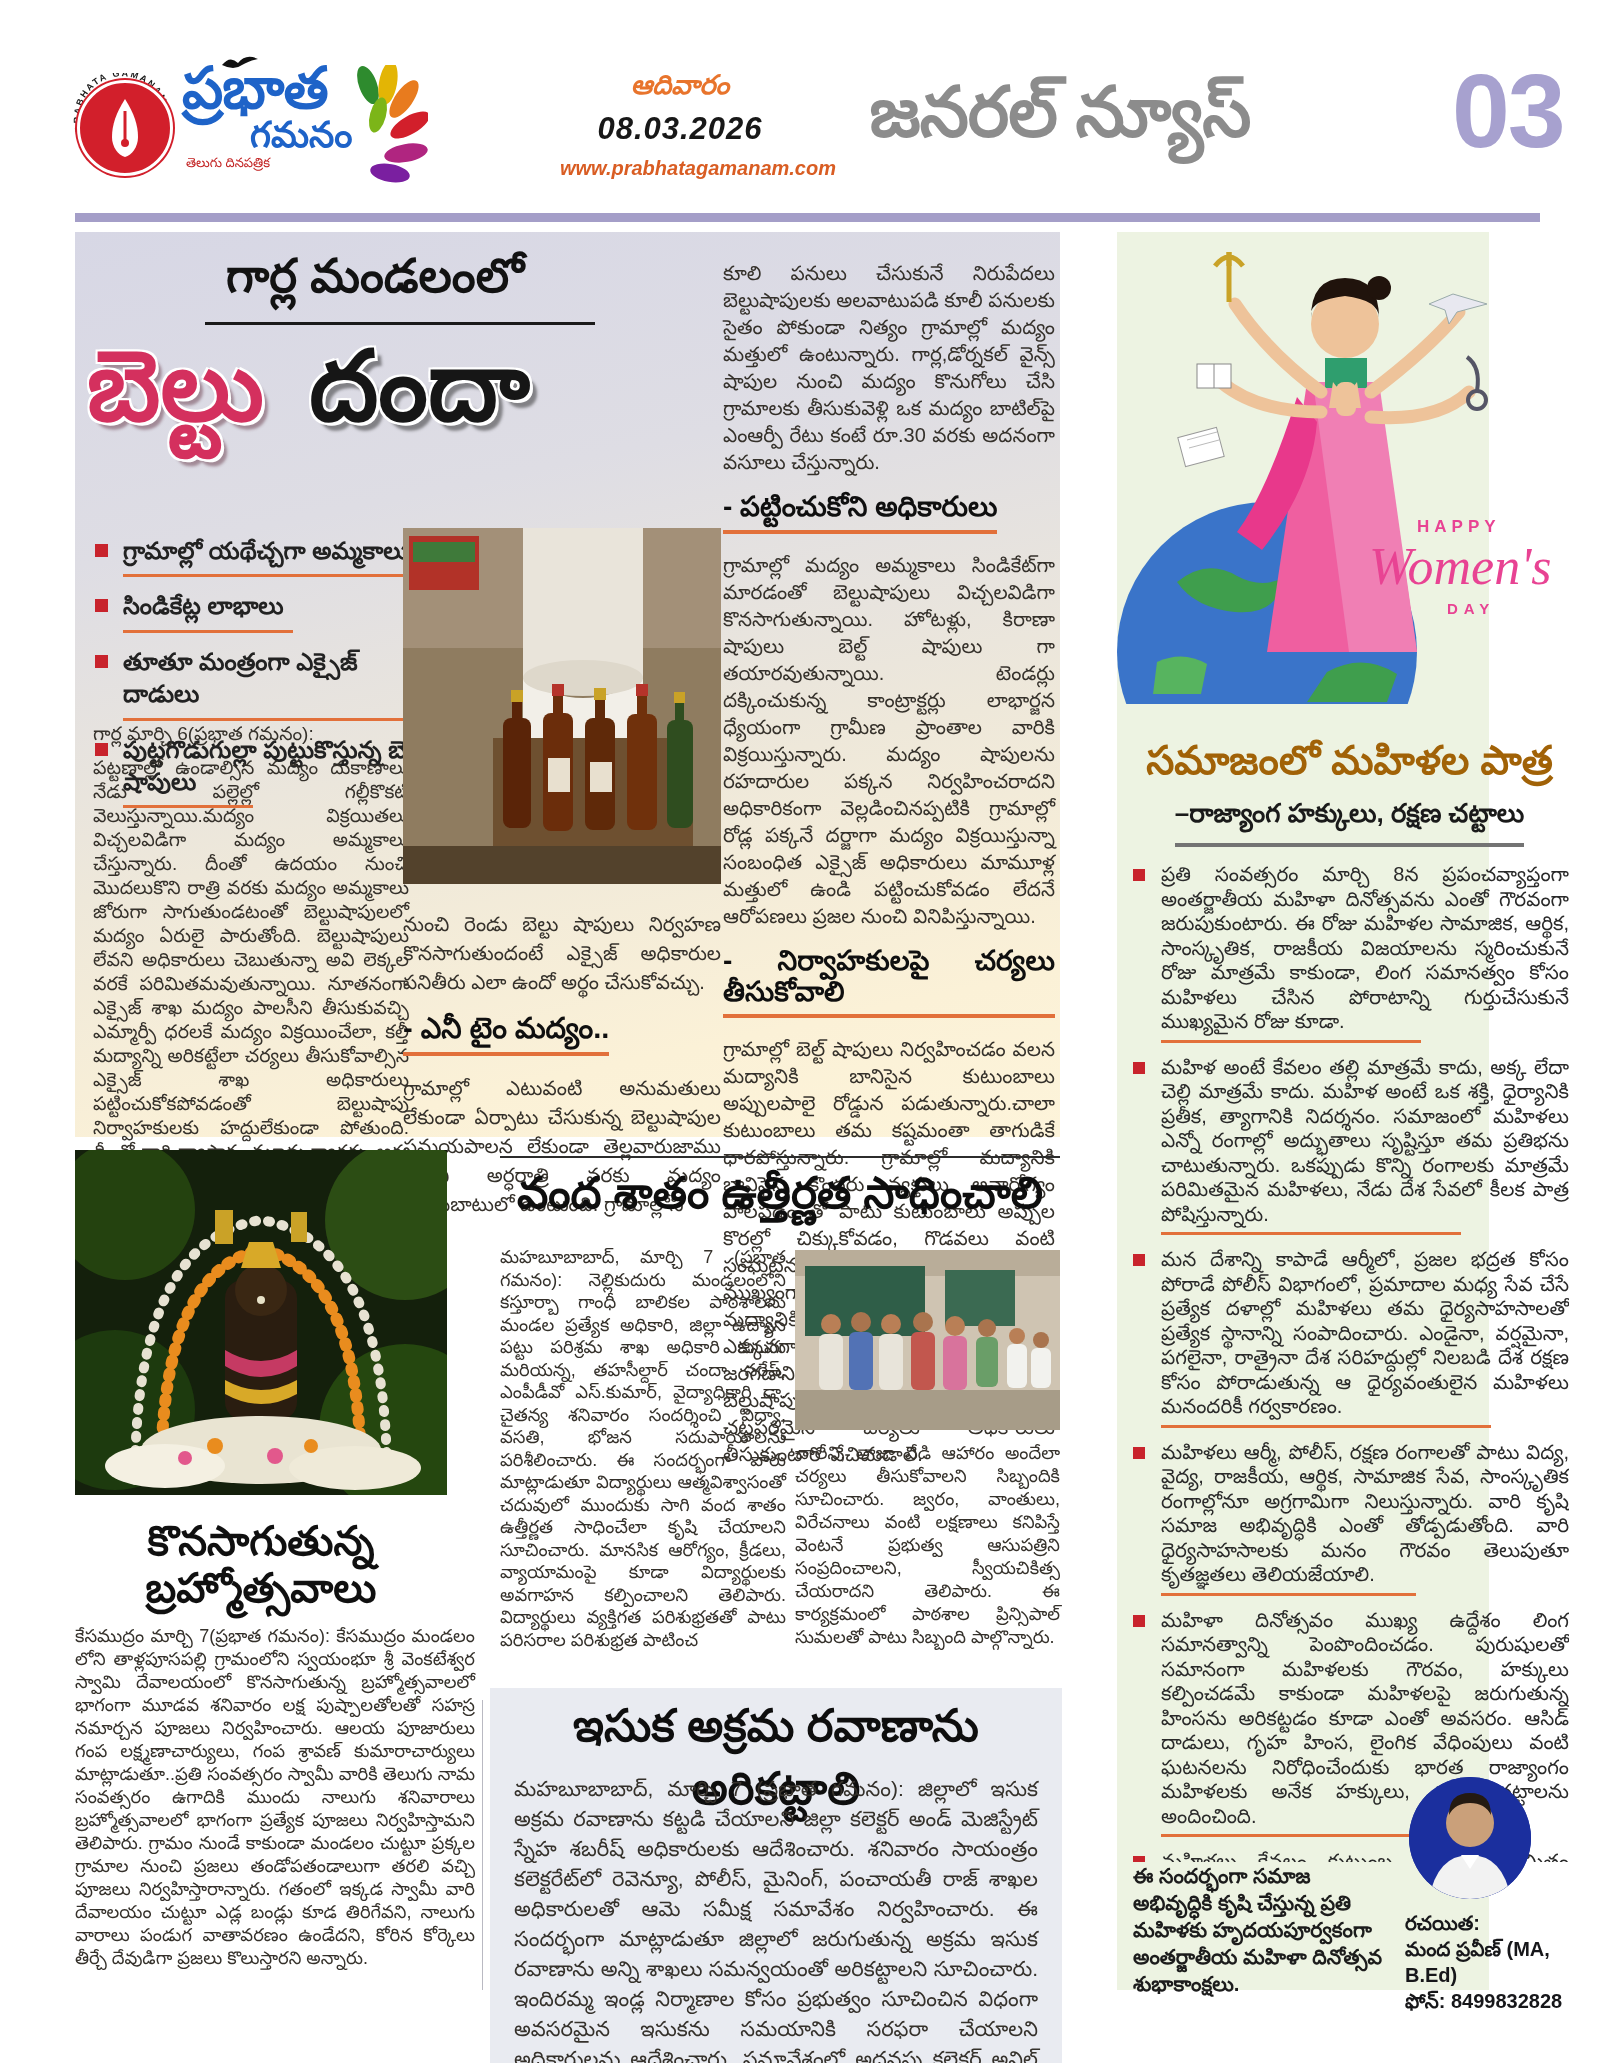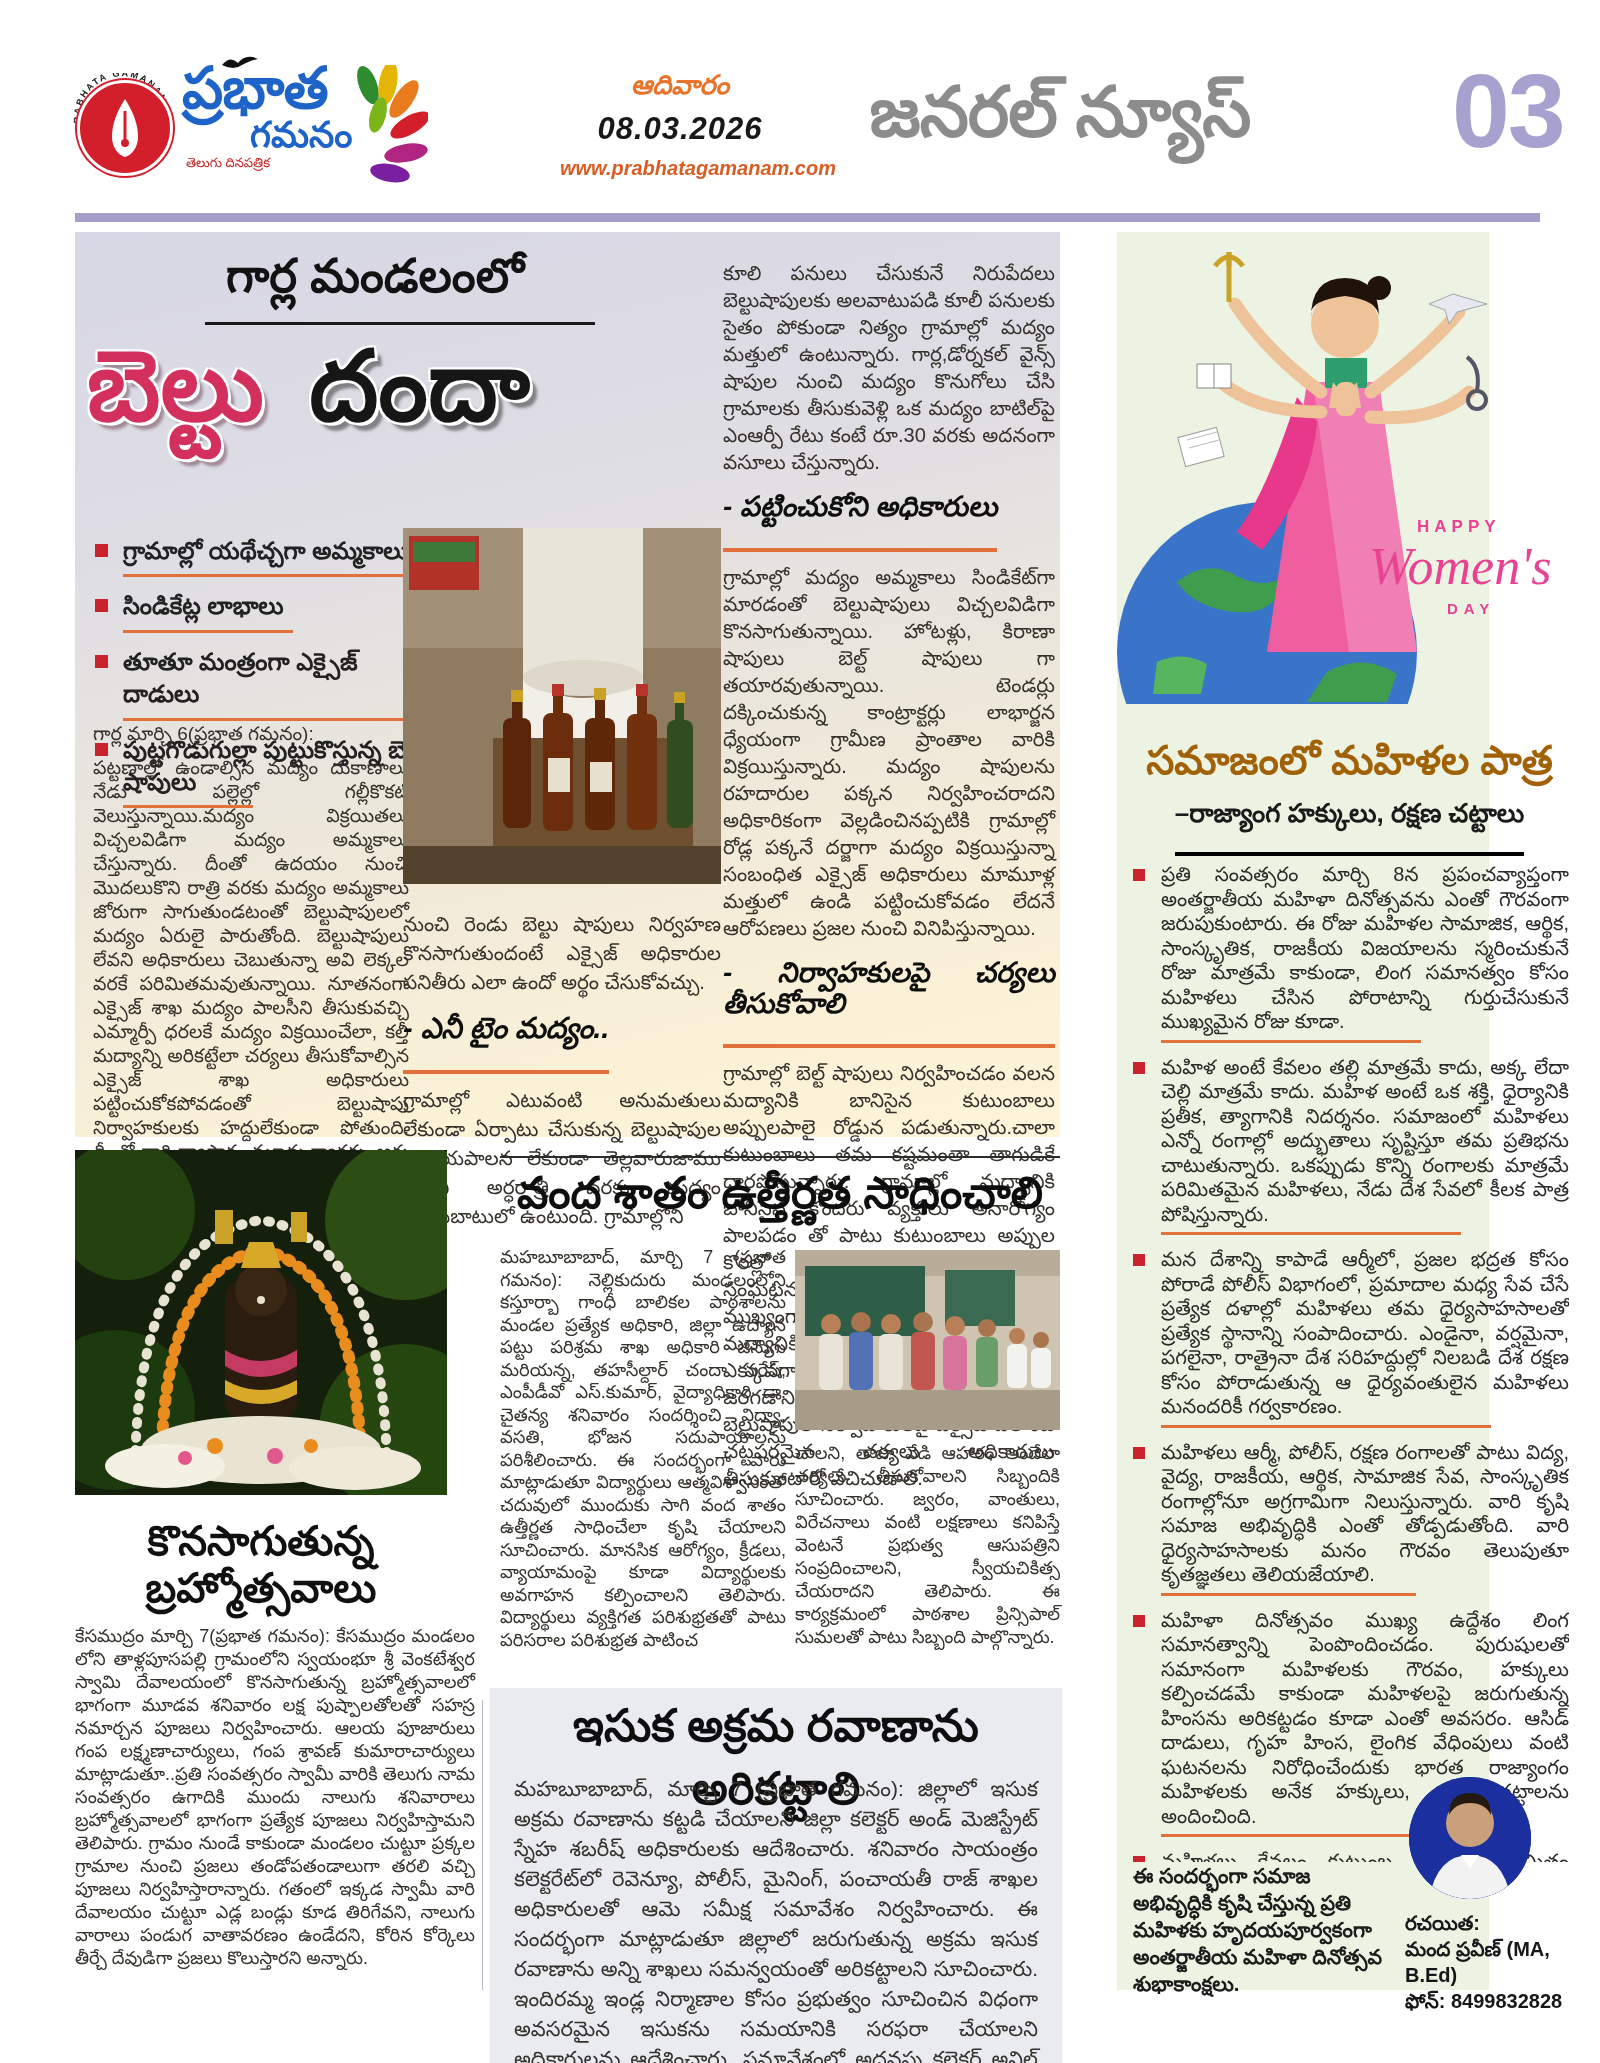--- a/index.html
+++ b/index.html
@@ -35,30 +35,30 @@
   .a1-head .blk{color:#161616;text-shadow:-2px -2px 0 #fff,2px -2px 0 #fff,-2px 2px 0 #fff,3px 3px 0 #fff,7px 8px 3px rgba(40,40,40,.5);margin-left:18px;}
   .a1-bullets{position:absolute;top:303px;left:18px;width:332px;}
   .a1b{position:relative;padding-left:30px;font-size:24px;font-weight:700;color:#222;line-height:1.35;}
   .a1b .sq{position:absolute;left:2px;top:9px;width:13px;height:13px;background:#c8232c;}
   .a1u{height:3px;background:#e2703a;margin:7px 0 13px 30px;}
   .u1{width:280px;} .u2{width:170px;} .u3{width:295px;} .u4{width:130px;}
   .a1-col1{position:absolute;top:490px;left:18px;width:316px;font-size:19px;line-height:24px;color:#35312b;text-align:justify;}
   .a1-col1 .dl{margin-bottom:10px;}
   .photo1{position:absolute;left:328px;top:296px;width:318px;height:356px;overflow:hidden;}
   .a1-col2{position:absolute;left:328px;top:678px;width:318px;font-size:20px;line-height:29px;color:#35312b;text-align:justify;}
-  .subhead{display:inline-block;font-size:29px;font-weight:800;color:#0f0f0f;border-bottom:4px solid #e2703a;padding-bottom:25px;margin:16px 0 12px;line-height:1.1;font-style:italic;}
+  .subhead{display:inline-block;font-size:29px;font-weight:800;color:#0f0f0f;border-bottom:4px solid #e2703a;padding-bottom:7px;margin:16px 0 18px;line-height:1.1;}
   .a1-col3{position:absolute;left:648px;top:28px;width:332px;font-size:20px;line-height:27px;color:#35312b;text-align:justify;}
   .a1-col3 .subhead{font-size:28px;}
 
   
   .sb{position:absolute;left:1075px;top:232px;width:372px;height:1758px;background:#edf3e2;margin-left:42px;}
   .sb-illus{position:absolute;top:0;left:0;width:465px;height:472px;}
   .sb-title{position:absolute;top:506px;left:0;width:465px;text-align:center;font-size:40px;font-weight:800;color:#a16207;}
   .sb-sub{position:absolute;top:566px;left:0;width:465px;text-align:center;}
-  .sb-sub span{display:inline-block;font-size:26px;font-weight:800;color:#1a1a1a;border-bottom:4px solid #000000;padding-bottom:17px;}
+  .sb-sub span{display:inline-block;font-size:26px;font-weight:800;color:#1a1a1a;border-bottom:4px solid #737373;padding-bottom:8px;}
   .sb-bullets{position:absolute;top:630px;left:14px;width:438px;height:1000px;overflow:hidden;}
   .wb{position:relative;padding-left:30px;font-size:20px;line-height:24.5px;color:#2a2a2a;text-align:justify;margin-bottom:6px;}
   .wb .sq{position:absolute;left:2px;top:7px;width:12px;height:12px;background:#c8232c;}
   .wbu{height:3px;background:#e2703a;margin:4px 0 12px 30px;}
   .wu1{width:260px;}.wu2{width:300px;}.wu3{width:330px;}.wu4{width:255px;}.wu5{width:305px;}
   .sb-closing{position:absolute;left:16px;top:1630px;width:252px;font-size:20.5px;line-height:27px;font-weight:800;color:#1c1c1c;}
   .sb-photo{position:absolute;left:292px;top:1545px;width:122px;height:122px;border-radius:50%;overflow:hidden;background:#1b2f9e;}
   .sb-author{position:absolute;left:288px;top:1678px;width:172px;font-size:20px;line-height:26px;font-weight:800;color:#17171a;}
 
   

